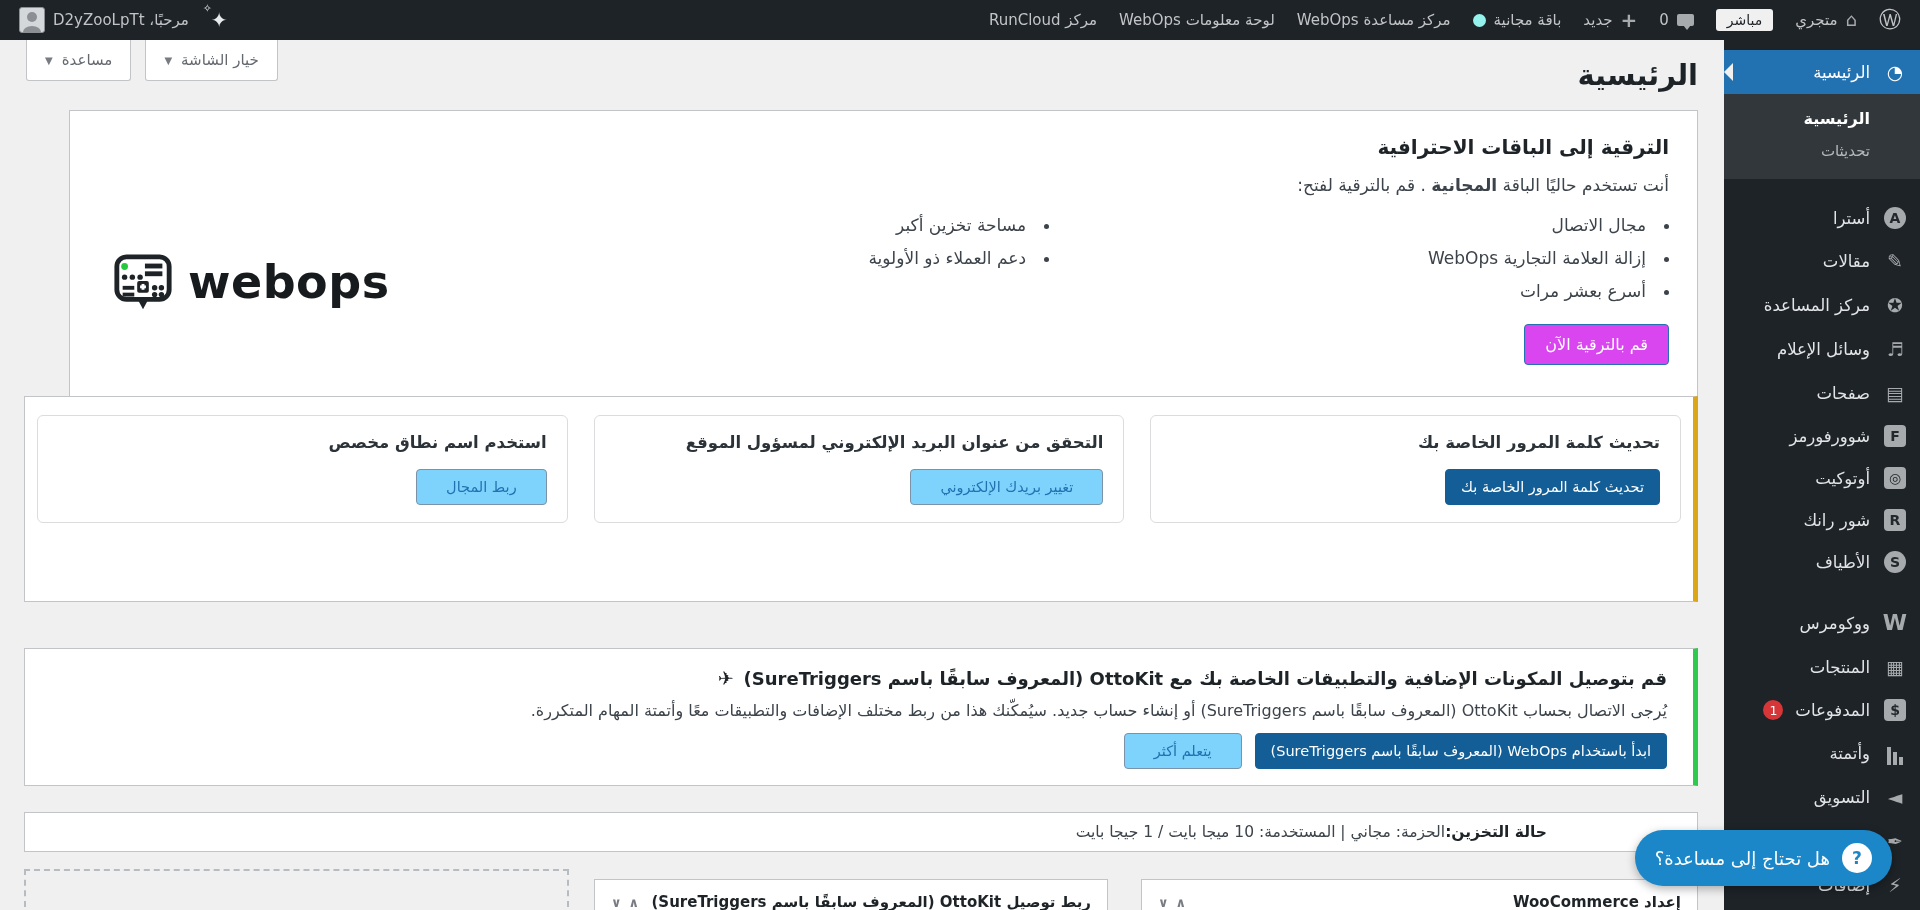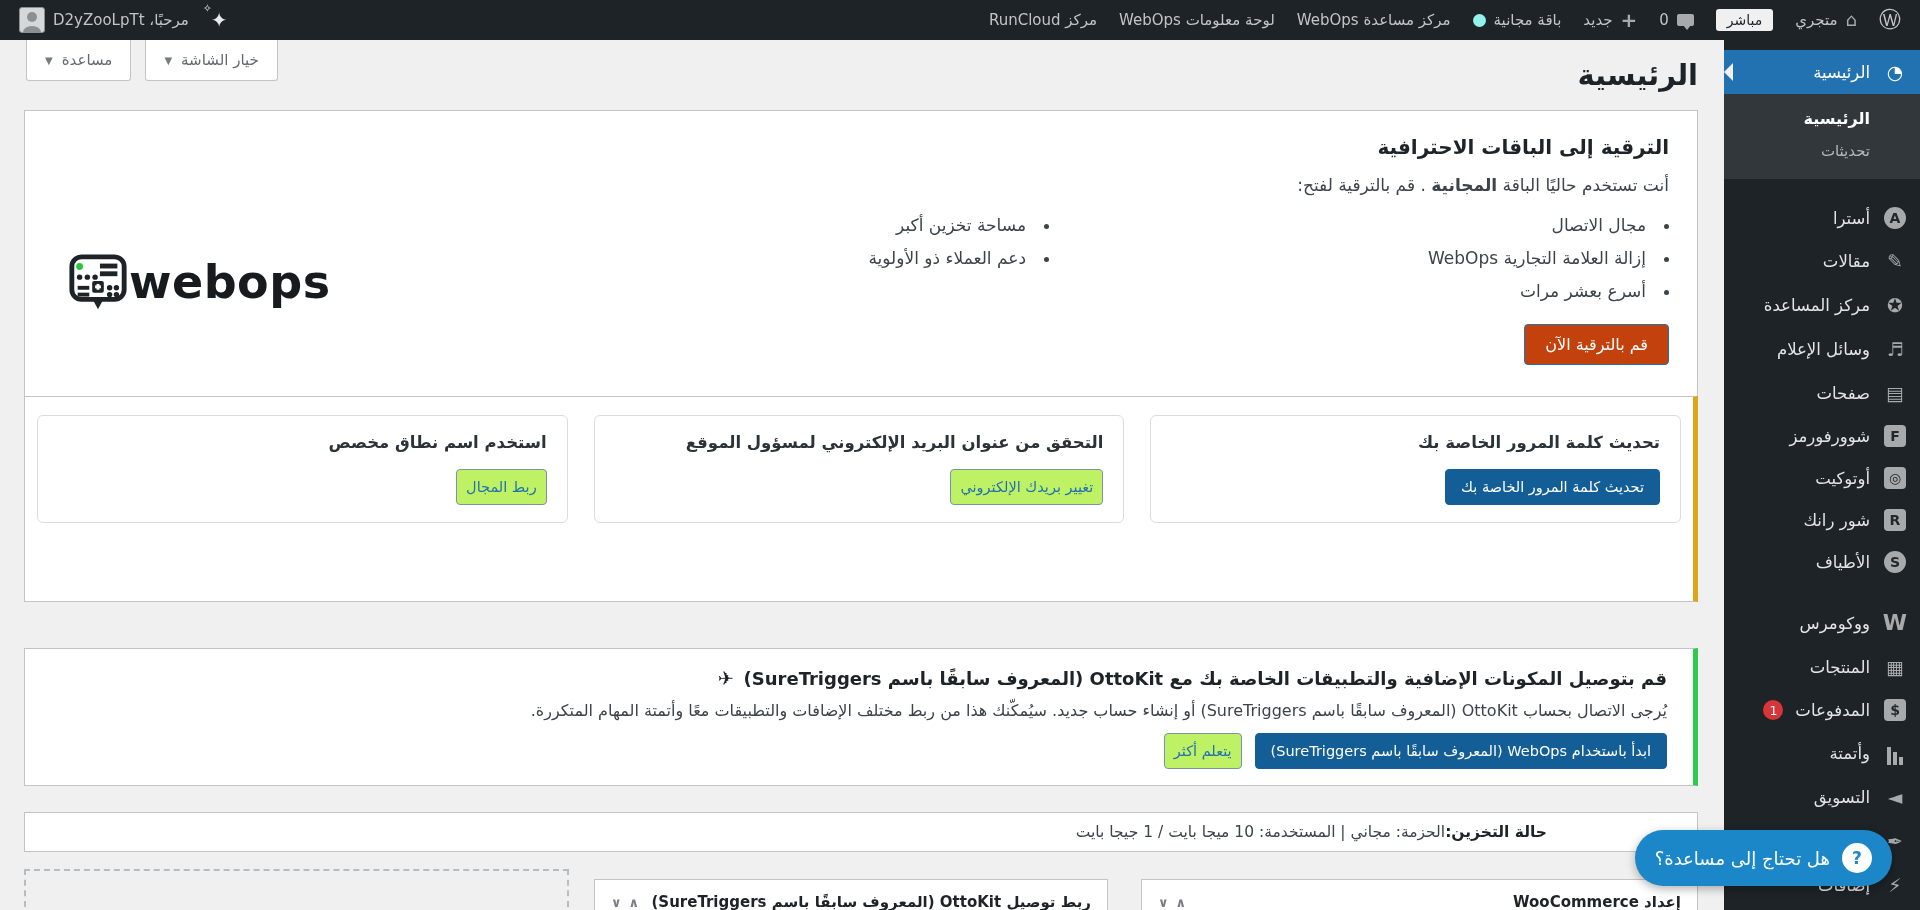--- a/index.html
+++ b/index.html
@@ -54,34 +54,34 @@
   .submenu-item.current { color:#fff; font-weight:bold; font-size:16px; }
   .badge-red { background:#d63638; color:#fff; border-radius:50%; min-width:20px; height:20px; display:flex; align-items:center; justify-content:center; font-size:12.5px; padding:0 2px; }
   
   .content { position:absolute; top:40px; right:196px; left:0; bottom:0; }
   .screen-tabs { position:absolute; top:0; left:26px; display:flex; gap:14px; z-index:20; }
   .screen-tab { background:#fff; border:1px solid #c3c4c7; border-top:none; border-radius:0 0 3px 3px; color:#646970; font-size:15px; padding:11px 18px; display:flex; align-items:center; gap:9px; cursor:pointer; }
   .caret { font-size:10px; color:#787c82; }
   .page-title { position:absolute; top:18px; right:26px; font-size:29px; font-weight:600; color:#1d2327; }
   .panel { position:absolute; right:26px; left:24px; background:#fff; border:1px solid #c3c4c7; }
   
-  .panel-upgrade { top:70px; height:344px; }
+  .panel-upgrade { top:70px; height:344px;margin-left:45px; }
   .up-main { padding:24px 28px; }
   .up-title { font-size:20px; font-weight:bold; color:#1d2327; margin-bottom:16px; }
   .up-desc { font-size:17px; color:#3c434a; margin-bottom:20px; }
   .up-cols { display:flex; }
   .up-col { list-style:disc inside; }
   .up-col-1 { width:620px; }
   .up-col li { font-size:17px; color:#3c434a; margin-bottom:13px; }
   .up-cta { margin-top:10px; }
   .btn { font-family:inherit; border-radius:4px; cursor:pointer; }
-  .btn-primary { background:#c2410c; border:1px solid #2271b1; color:#fff; font-size:16px; padding:10px 20px; }
+  .btn-primary { background:#d946ef; border:1px solid #2271b1; color:#fff; font-size:16px; padding:10px 20px; }
   .btn-dark { background:#135e96; border:1px solid #135e96; color:#fff; font-size:14.5px; padding:9px 15px; }
-  .btn-outline { background:#bef264; border:1px solid #7b93a9; color:#2271b1; font-size:14.5px; padding:9px 9px; }
-  .up-logo { position:absolute; left:42px; top:50%; transform:translateY(-50%); display:flex; align-items:center; direction:ltr; }
+  .btn-outline { background:#7dd3fc; border:1px solid #7b93a9; color:#2271b1; font-size:14.5px; padding:9px 29px; }
+  .up-logo { position:absolute; left:42px; top:50%; transform:translateY(-50%); display:flex; align-items:center; gap:14px; direction:ltr; }
   .logo-text { font-size:46px; font-weight:800; color:#181b1e; letter-spacing:0.5px; }
   
   .panel-security { top:356px; height:206px; border-right:5px solid #dba617; padding:18px 12px; }
   .sec-heading { font-size:16.5px; color:#3c434a; margin:4px 16px 18px; }
   .sec-cards { display:flex; gap:26px; }
   .sec-card { flex:1; border:1px solid #dcdcde; border-radius:6px; padding:17px 20px; background:#fff; }
   .sec-card-title { font-size:16.5px; color:#2c3338; margin-bottom:17px;font-weight:bold; }
   
   .panel-ottokit { top:608px; height:138px; border-right:5px solid #2fc94f; padding:18px 26px; }
   .ok-title { font-size:18px; font-weight:bold; color:#1d2327; display:flex; align-items:center; gap:10px; }

